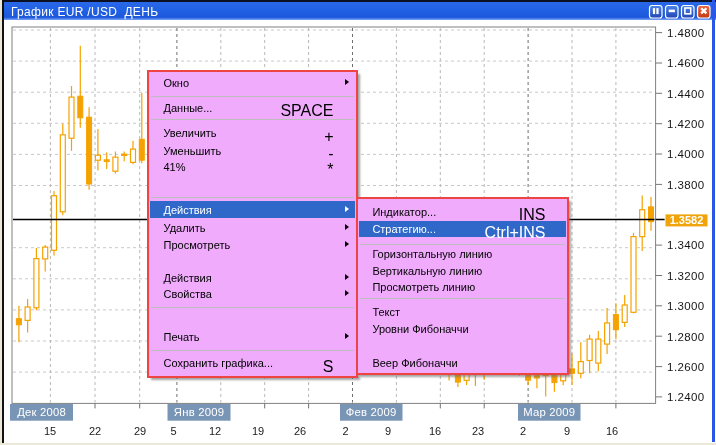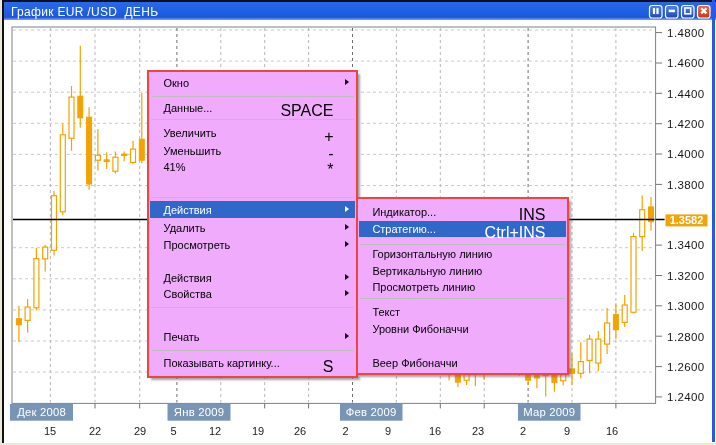--- a/index.html
+++ b/index.html
@@ -305,21 +305,21 @@
       <span class="lab">Свойства</span>
       <span class="arr" style="border-left-color:#000"></span>
     </div>
 <div class="sep" style="top:234.8px"></div>
 <div class="mi" style="top:256.5px">
       <span class="lab">Печать</span>
       <span class="arr" style="border-left-color:#000"></span>
     </div>
 <div class="sep" style="top:277.5px"></div>
 <div class="mi" style="top:282.8px">
-      <span class="lab">Показывать картинку...</span>
+      <span class="lab">Сохранить графика...</span>
       <span class="sc">S</span>
     </div>
 </div>
 <div class="menu" style="left:355.9px;top:181.3px;width:213.6px;height:177.3px">
 <div class="mi hl" style="top:21.4px">
       <span class="lab">Стратегию...</span>
       <span class="sc">Ctrl+INS</span>
     </div>
 <div class="mi" style="top:4.0px">
       <span class="lab">Индикатор...</span>

